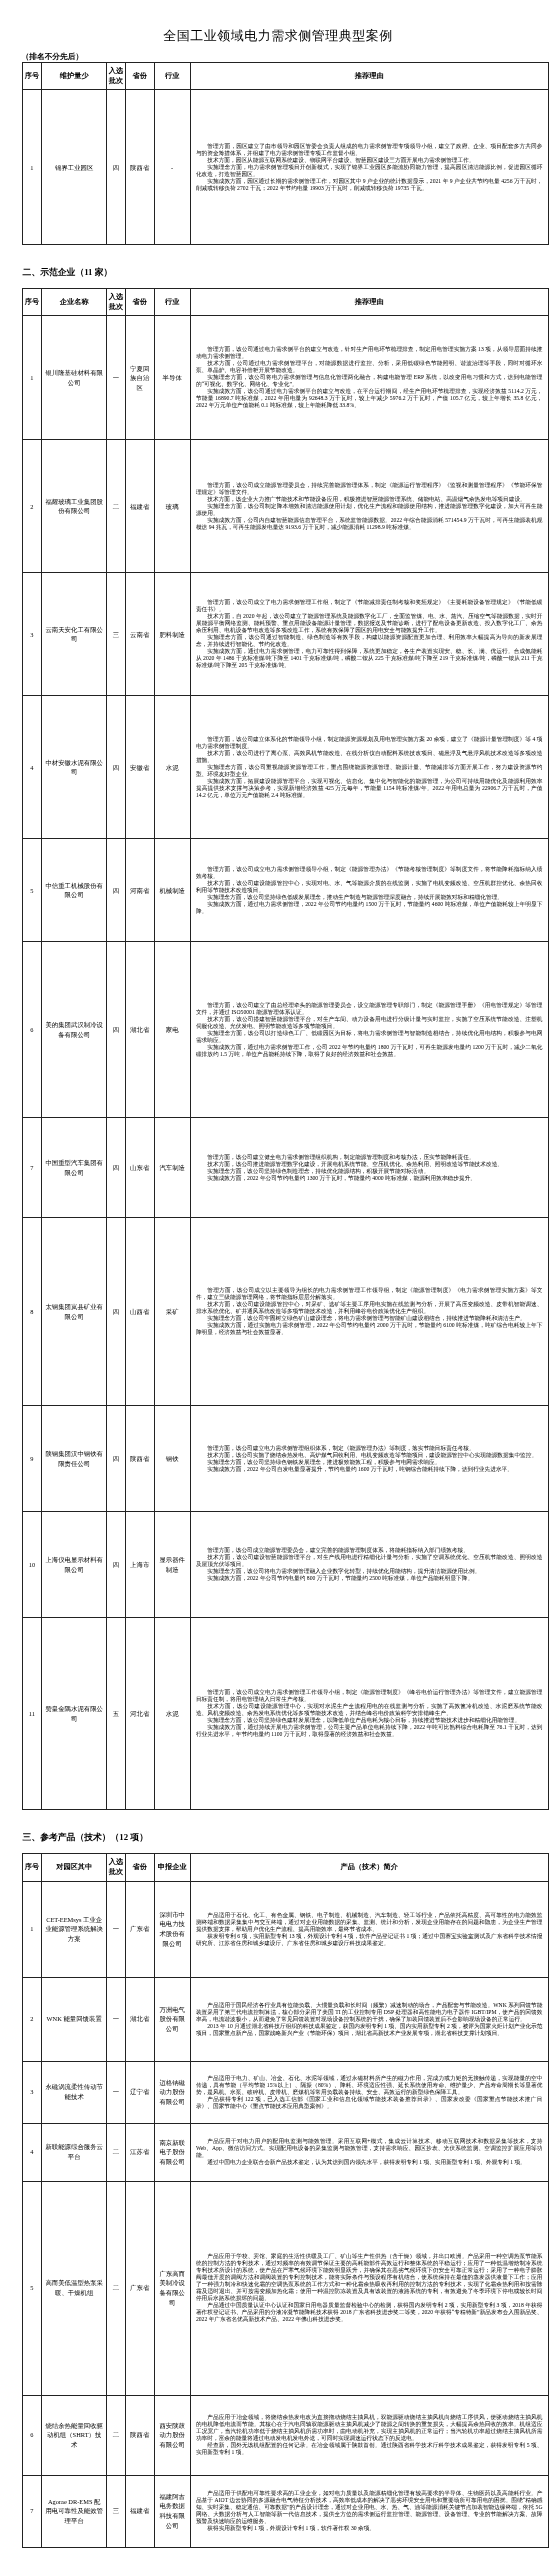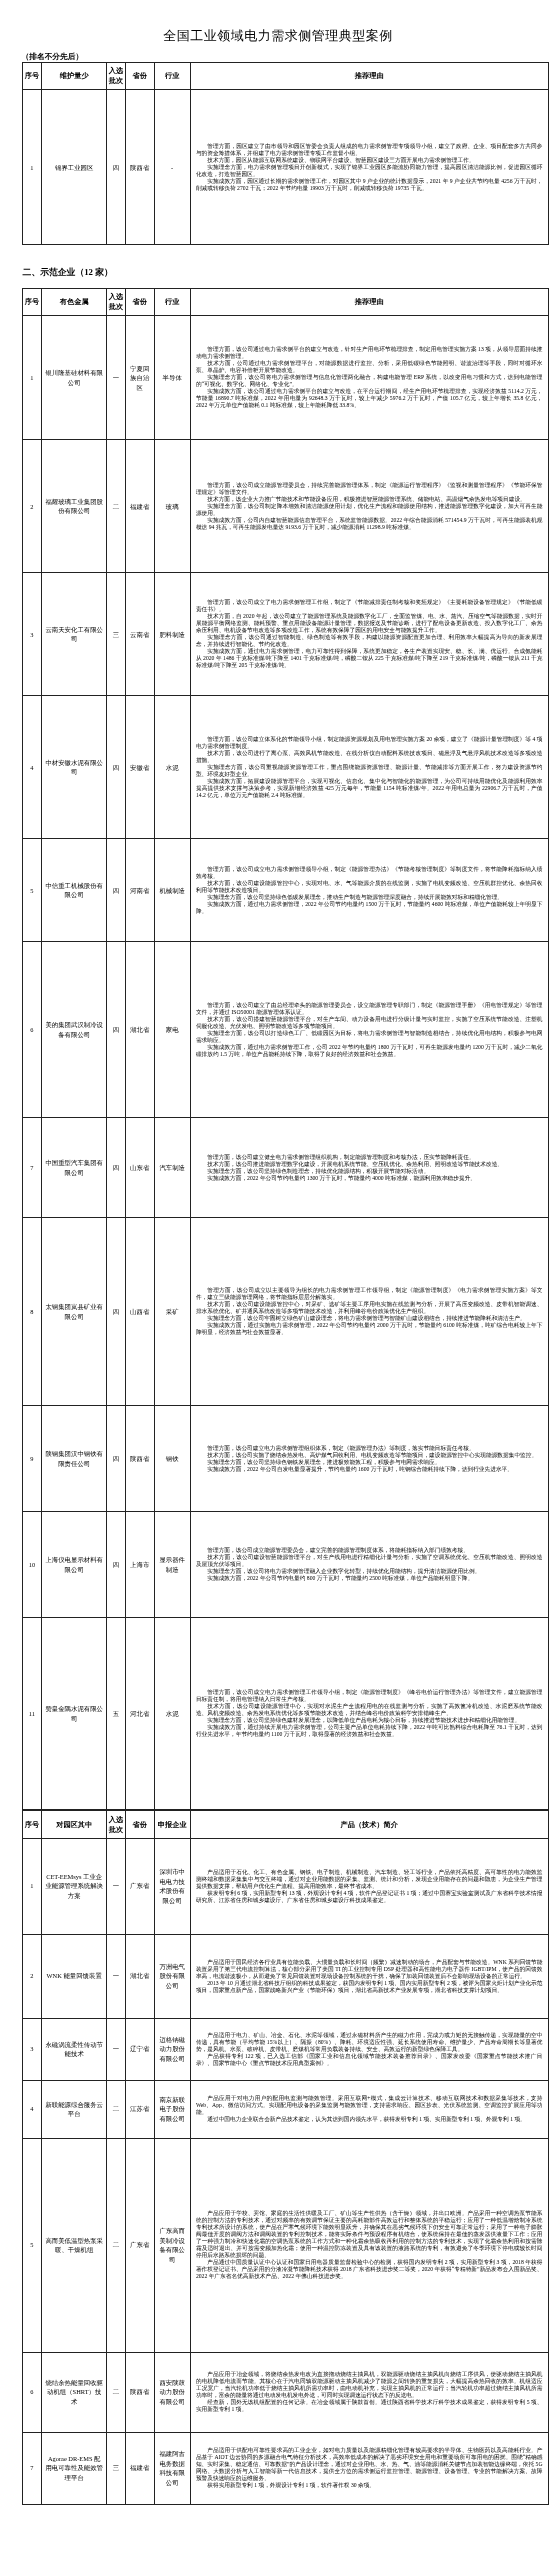--- a/index.html
+++ b/index.html
@@ -50,34 +50,34 @@
             <td class="c-cell">-</td>
             <td class="reason-cell">
               <div class="para">管理方面，园区建立了由市领导和园区管委会负责人组成的电力需求侧管理专项领导小组，建立了政府、企业、项目配套多方共同参与的资金筹措体系，并组建了电力需求侧管理专项工作监督小组。</div>
               <div class="para">技术方面，园区从能源互联网系统建设、物联网平台建设、智慧园区建设三方面开展电力需求侧管理工作。</div>
               <div class="para">实施理念方面，电力需求侧管理项目开创新模式，实现了锦界工业园区多能流协同能力管理，提高园区清洁能源比例，促进园区循环化改造，打造智慧园区。</div>
               <div class="para">实施成效方面，园区通过长期的需求侧管理工作，对园区其中 9 户企业的统计数据显示，2021 年 9 户企业共节约电量 4256 万千瓦时，削减或转移负荷 2702 千瓦；2022 年节约电量 19903 万千瓦时，削减或转移负荷 19735 千瓦。</div>
             </td>
           </tr>
         </tbody>
       </table>
-      <h2 class="section-title">二、示范企业（12 家）</h2>
+      <h2 class="section-title">二、示范企业（11 家）</h2>
       <table class="case-table">
         <colgroup>
           <col style="width: 19.6px;">
           <col style="width: 65px;">
           <col style="width: 18.5px;">
           <col style="width: 29px;">
           <col style="width: 36px;">
           <col style="width: 358px;">
         </colgroup>
         <thead>
           <tr>
             <th>序号</th>
-            <th>有色金属</th>
+            <th>企业名称</th>
             <th>入选批次</th>
             <th>省份</th>
             <th>行业</th>
             <th>推荐理由</th>
           </tr>
         </thead>
         <tbody>
           <tr style="height: 124px;">
             <td class="c-cell">1</td>
             <td class="c-cell">银川隆基硅材料有限公司</td>
@@ -216,20 +216,21 @@
             <td class="c-cell">水泥</td>
             <td class="reason-cell">
               <div class="para">管理方面，该公司成立电力需求侧管理工作领导小组，制定《能源管理制度》《峰谷电价运行管理办法》等管理文件，建立能源管理目标责任制，将用电管理纳入日常生产考核。</div>
               <div class="para">技术方面，该公司建设能源管理中心，实现对水泥生产全流程用电的在线监测与分析，实施了高效篦冷机改造、水泥磨系统节能改造、风机变频改造、余热发电系统优化等多项节能技术改造，并结合峰谷电价政策科学安排错峰生产。</div>
               <div class="para">实施理念方面，该公司坚持绿色建材发展理念，以降低单位产品电耗为核心目标，持续推进节能技术进步和精细化用能管理。</div>
               <div class="para">实施成效方面，通过持续开展电力需求侧管理，公司主要产品单位电耗持续下降，2022 年吨可比熟料综合电耗降至 76.1 千瓦时，达到行业先进水平，年节约电量约 1100 万千瓦时，取得显著的经济效益和社会效益。</div>
             </td>
           </tr>
         </tbody>
       </table>
+      <h2 class="section-title">三、参考产品（技术）（12 项）</h2>
       <table class="case-table">
         <colgroup>
           <col style="width: 19.6px;">
           <col style="width: 65px;">
           <col style="width: 18.5px;">
           <col style="width: 29px;">
           <col style="width: 36px;">
           <col style="width: 358px;">
         </colgroup>
         <thead>

